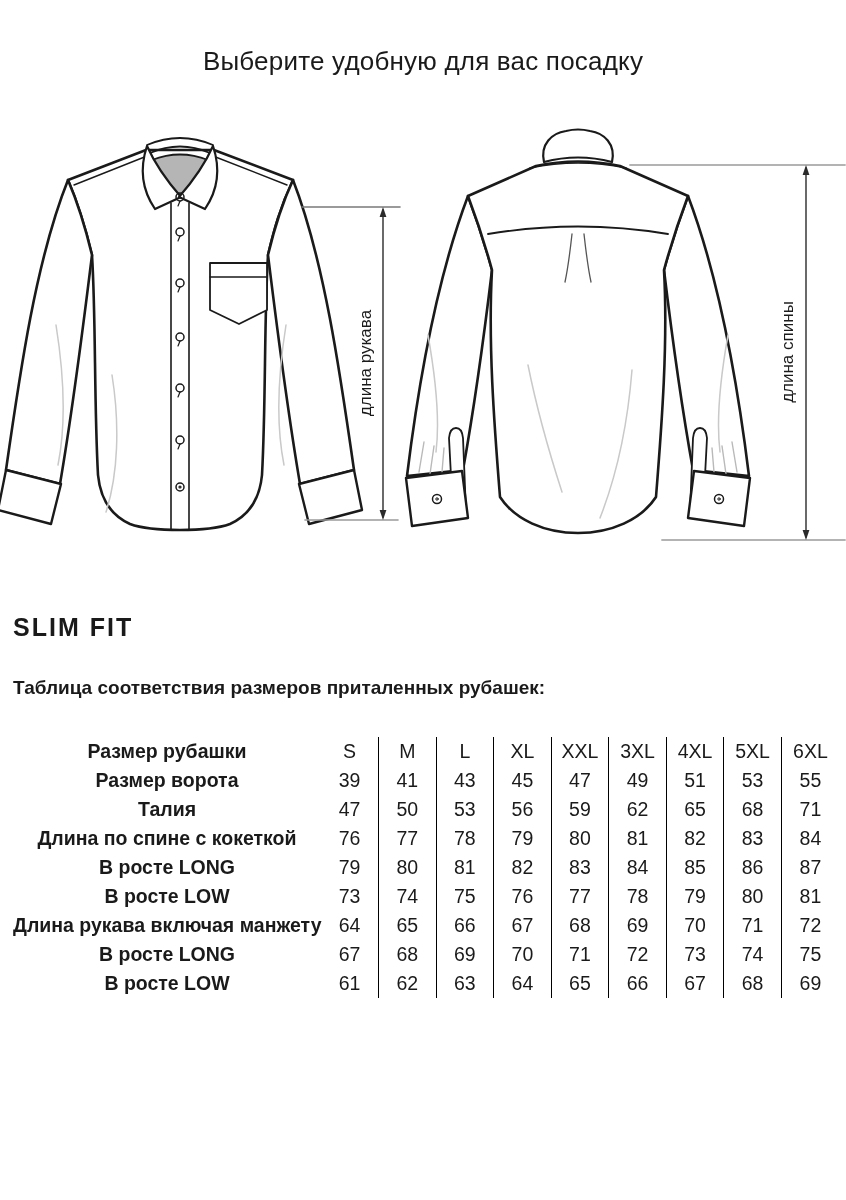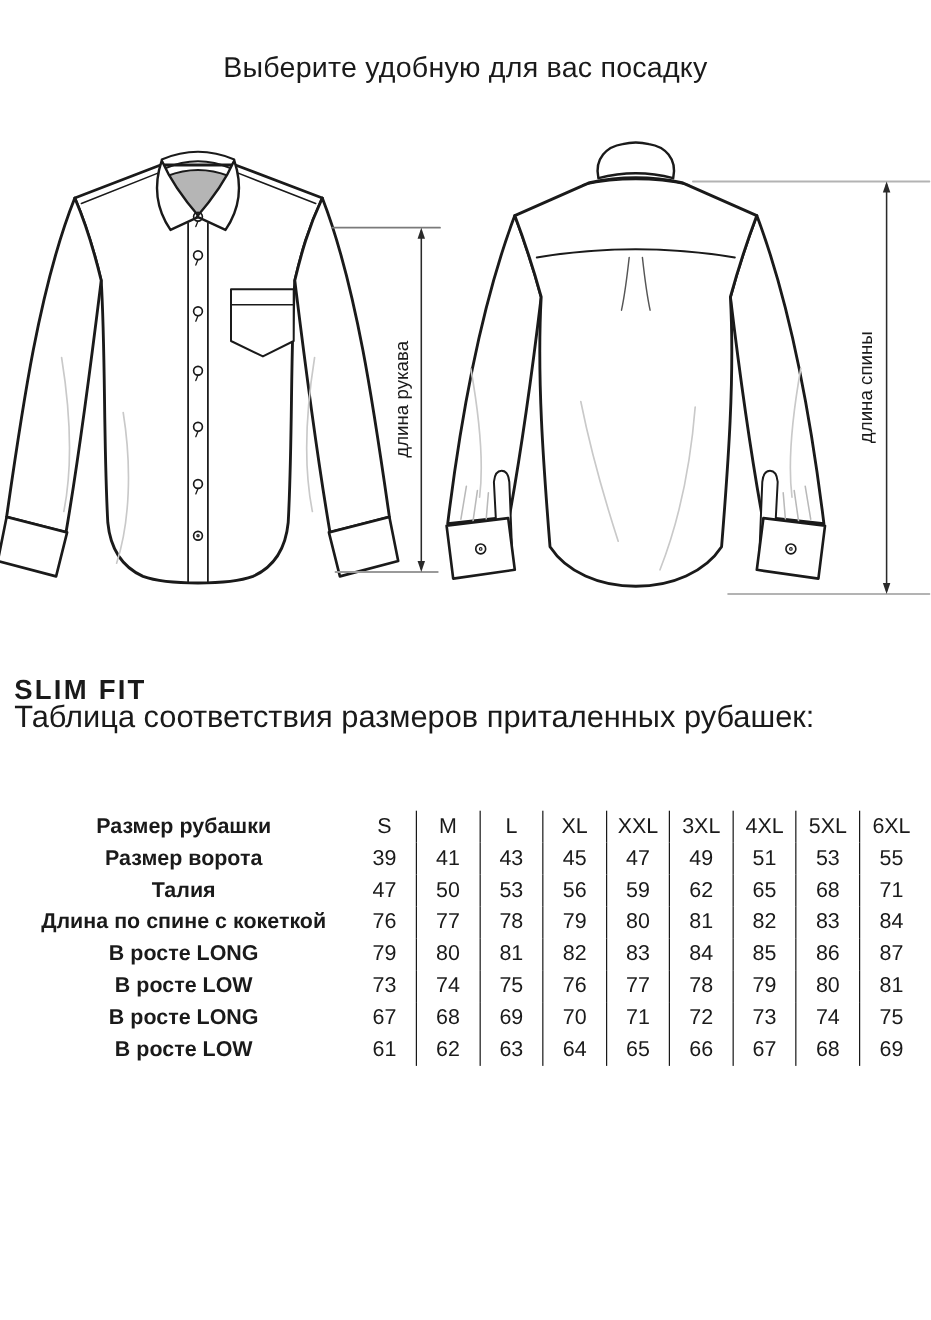--- a/index.html
+++ b/index.html
@@ -10,21 +10,21 @@
   .page-title{
     position:absolute;top:46px;left:0;width:846px;text-align:center;
     font-size:26px;font-weight:400;letter-spacing:.2px;
   }
   svg.diagram{position:absolute;top:120px;left:0;}
   .fit-heading{
     position:absolute;top:613px;left:13px;
     font-size:25px;font-weight:900;letter-spacing:2px;
   }
   .table-subtitle{
-    position:absolute;top:636px;left:13px;font-size:28px;font-weight:400;
+    position:absolute;top:677px;left:13px;font-size:19px;font-weight:700;
   }
   table.size-table{
     position:absolute;top:737px;left:13px;width:826px;
     border-collapse:collapse;table-layout:fixed;font-size:19.5px;
   }
   .size-table th,.size-table td{
     height:29px;padding:0;font-weight:400;white-space:nowrap;
   }
   .size-table .lbl{text-align:center;width:308px;font-weight:bold;}
   .size-table .val{text-align:center;border-left:1px solid #000;}
@@ -220,20 +220,32 @@
         <td class="val">74</td>
         <td class="val">75</td>
         <td class="val">76</td>
         <td class="val">77</td>
         <td class="val">78</td>
         <td class="val">79</td>
         <td class="val">80</td>
         <td class="val">81</td>
       </tr>
       <tr>
+        <td class="lbl">Длина рукава включая манжету</td>
+        <td class="val first">64</td>
+        <td class="val">65</td>
+        <td class="val">66</td>
+        <td class="val">67</td>
+        <td class="val">68</td>
+        <td class="val">69</td>
+        <td class="val">70</td>
+        <td class="val">71</td>
+        <td class="val">72</td>
+      </tr>
+      <tr>
         <td class="lbl">В росте LONG</td>
         <td class="val first">67</td>
         <td class="val">68</td>
         <td class="val">69</td>
         <td class="val">70</td>
         <td class="val">71</td>
         <td class="val">72</td>
         <td class="val">73</td>
         <td class="val">74</td>
         <td class="val">75</td>

